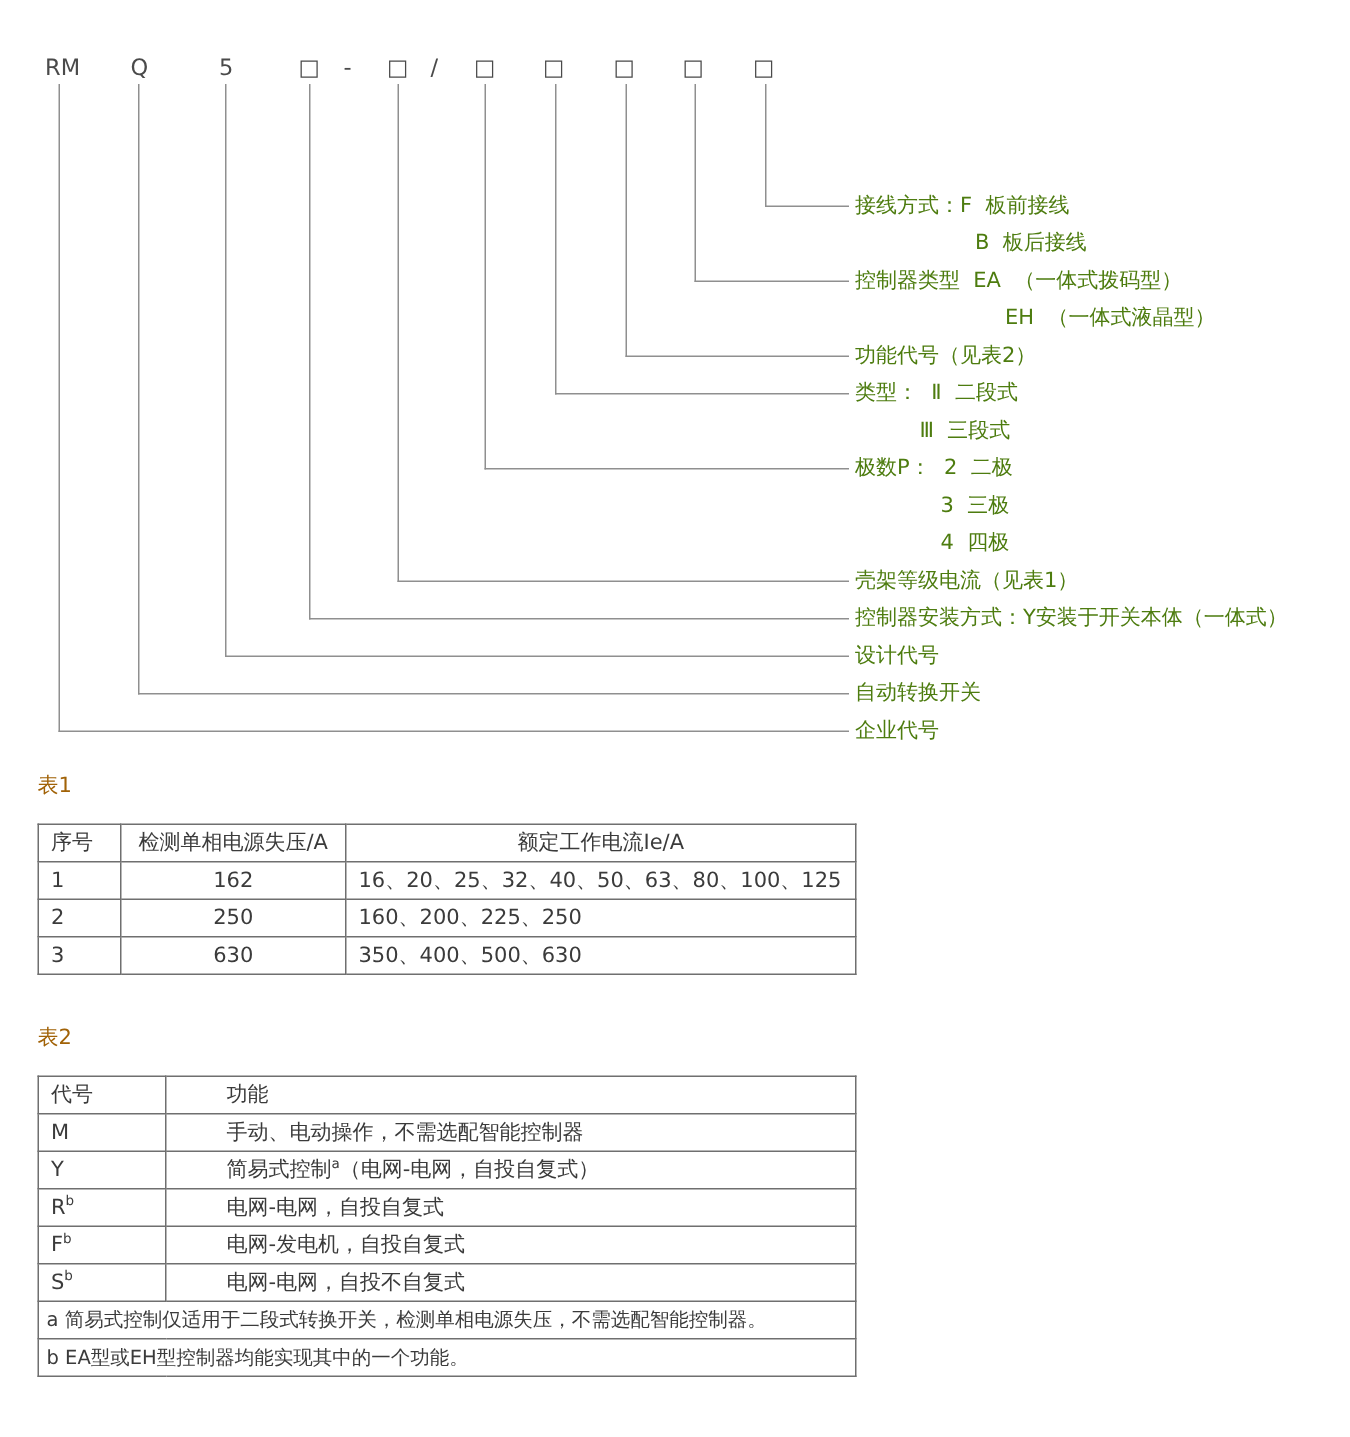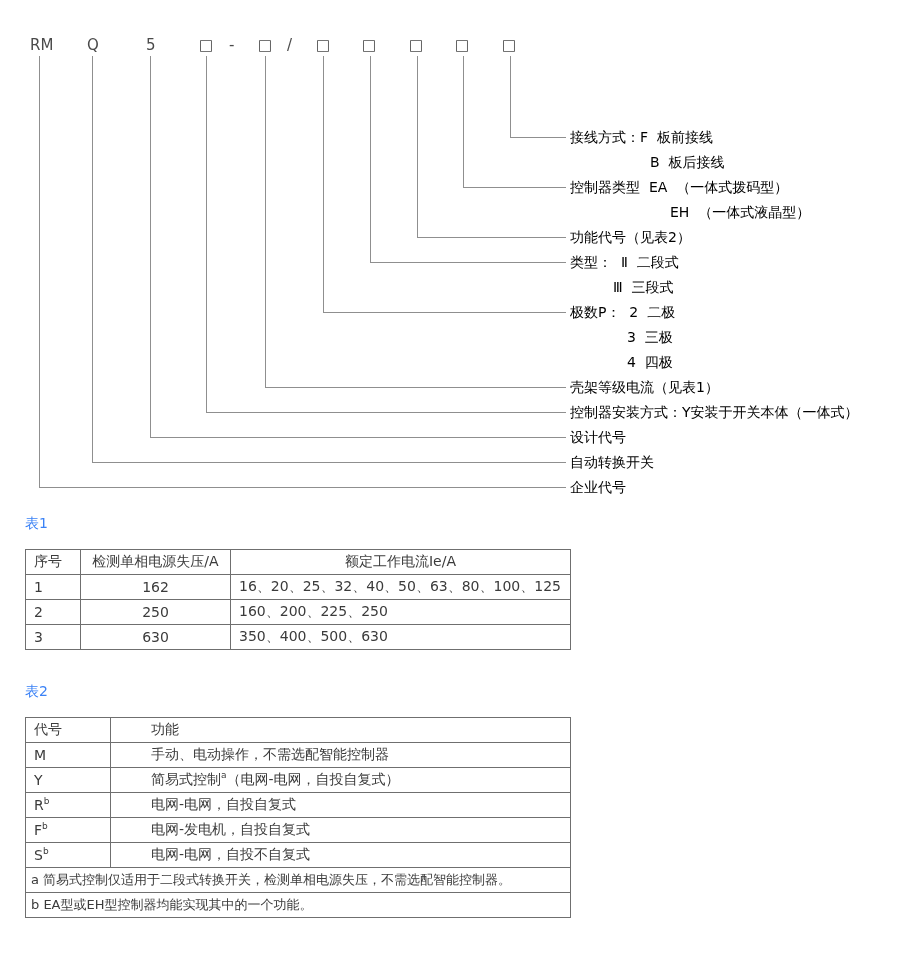--- a/index.html
+++ b/index.html
@@ -5,23 +5,23 @@
   html,body { margin:0; padding:0; background:#ffffff; }
   .page {
     position:relative; width:900px; height:958px; background:#ffffff;
     font-family:"DejaVu Sans", sans-serif; color:#3b3b3b; overflow:hidden;
   }
   
   .seg { position:absolute; top:36px; font-size:15px; color:#4a4a4a; white-space:pre; }
   
   .conn { position:absolute; border-left:1px solid #8f8f8f; border-bottom:1px solid #8f8f8f; }
   
-  .lbl { position:absolute; font-size:14px; color:#000000; white-space:pre; line-height:18px; }
+  .lbl { position:absolute; font-size:14px; color:#4d7c0f; white-space:pre; line-height:18px; }
   
-  .caption { position:absolute; font-size:14px; color:#3b82f6;text-align:center; }
+  .caption { position:absolute; font-size:14px; color:#a16207;text-align:center; }
   table.tbl { position:absolute; border-collapse:collapse; table-layout:fixed; font-size:14px; color:#3b3b3b; background:#fff; }
   table.tbl th, table.tbl td { border:1px solid #6f6f6f; height:24px; padding:0 8px; font-weight:normal; white-space:nowrap; overflow:hidden; }
   .al { text-align:left; }
   .ac { text-align:center; }
   .t2-func { padding-left:40px !important; }
   .footnote { font-size:13px; padding-left:5px !important; }
   .sup { font-size:9px; vertical-align:super; line-height:0; }
 </style>
 </head>
 <body>

